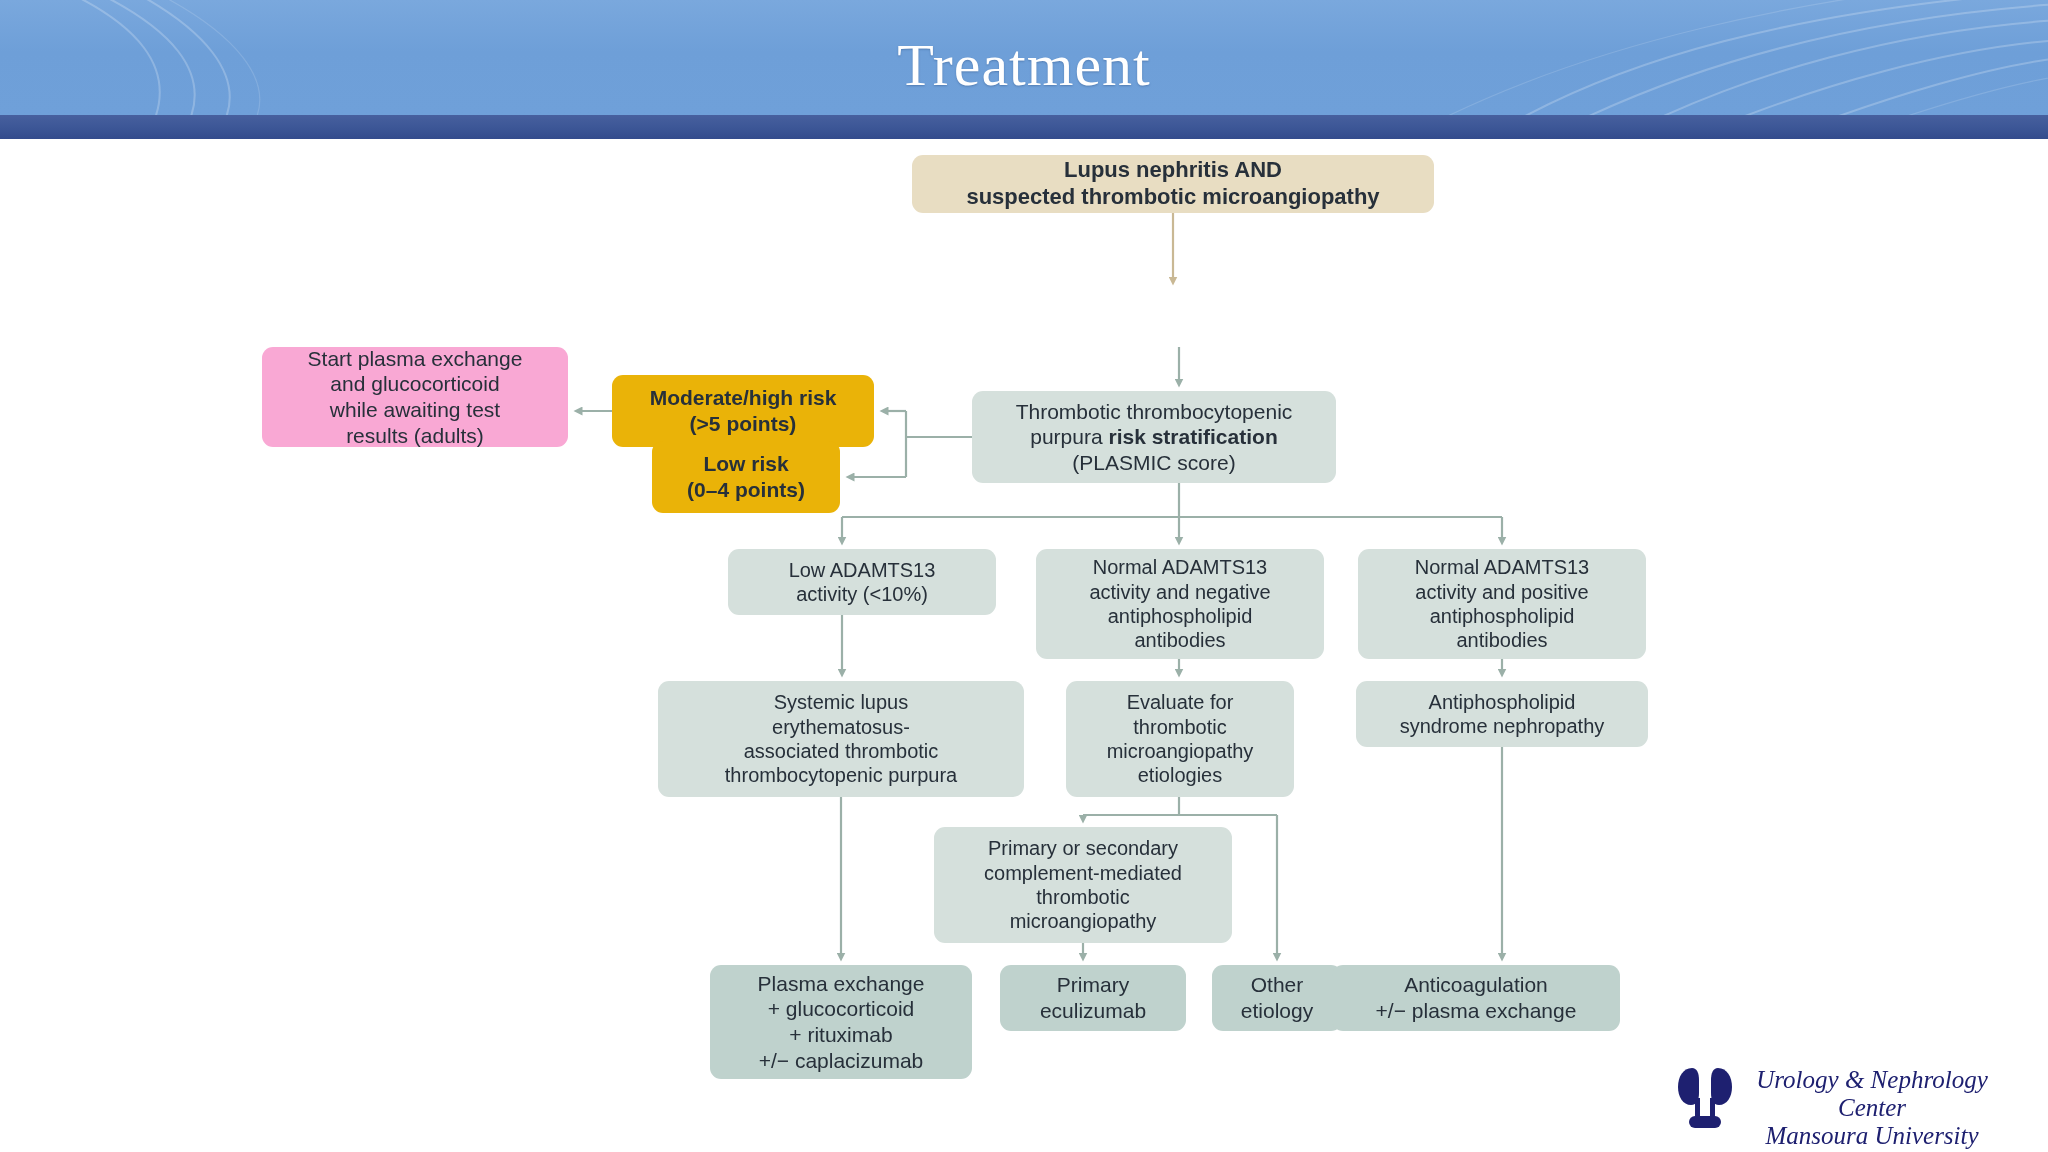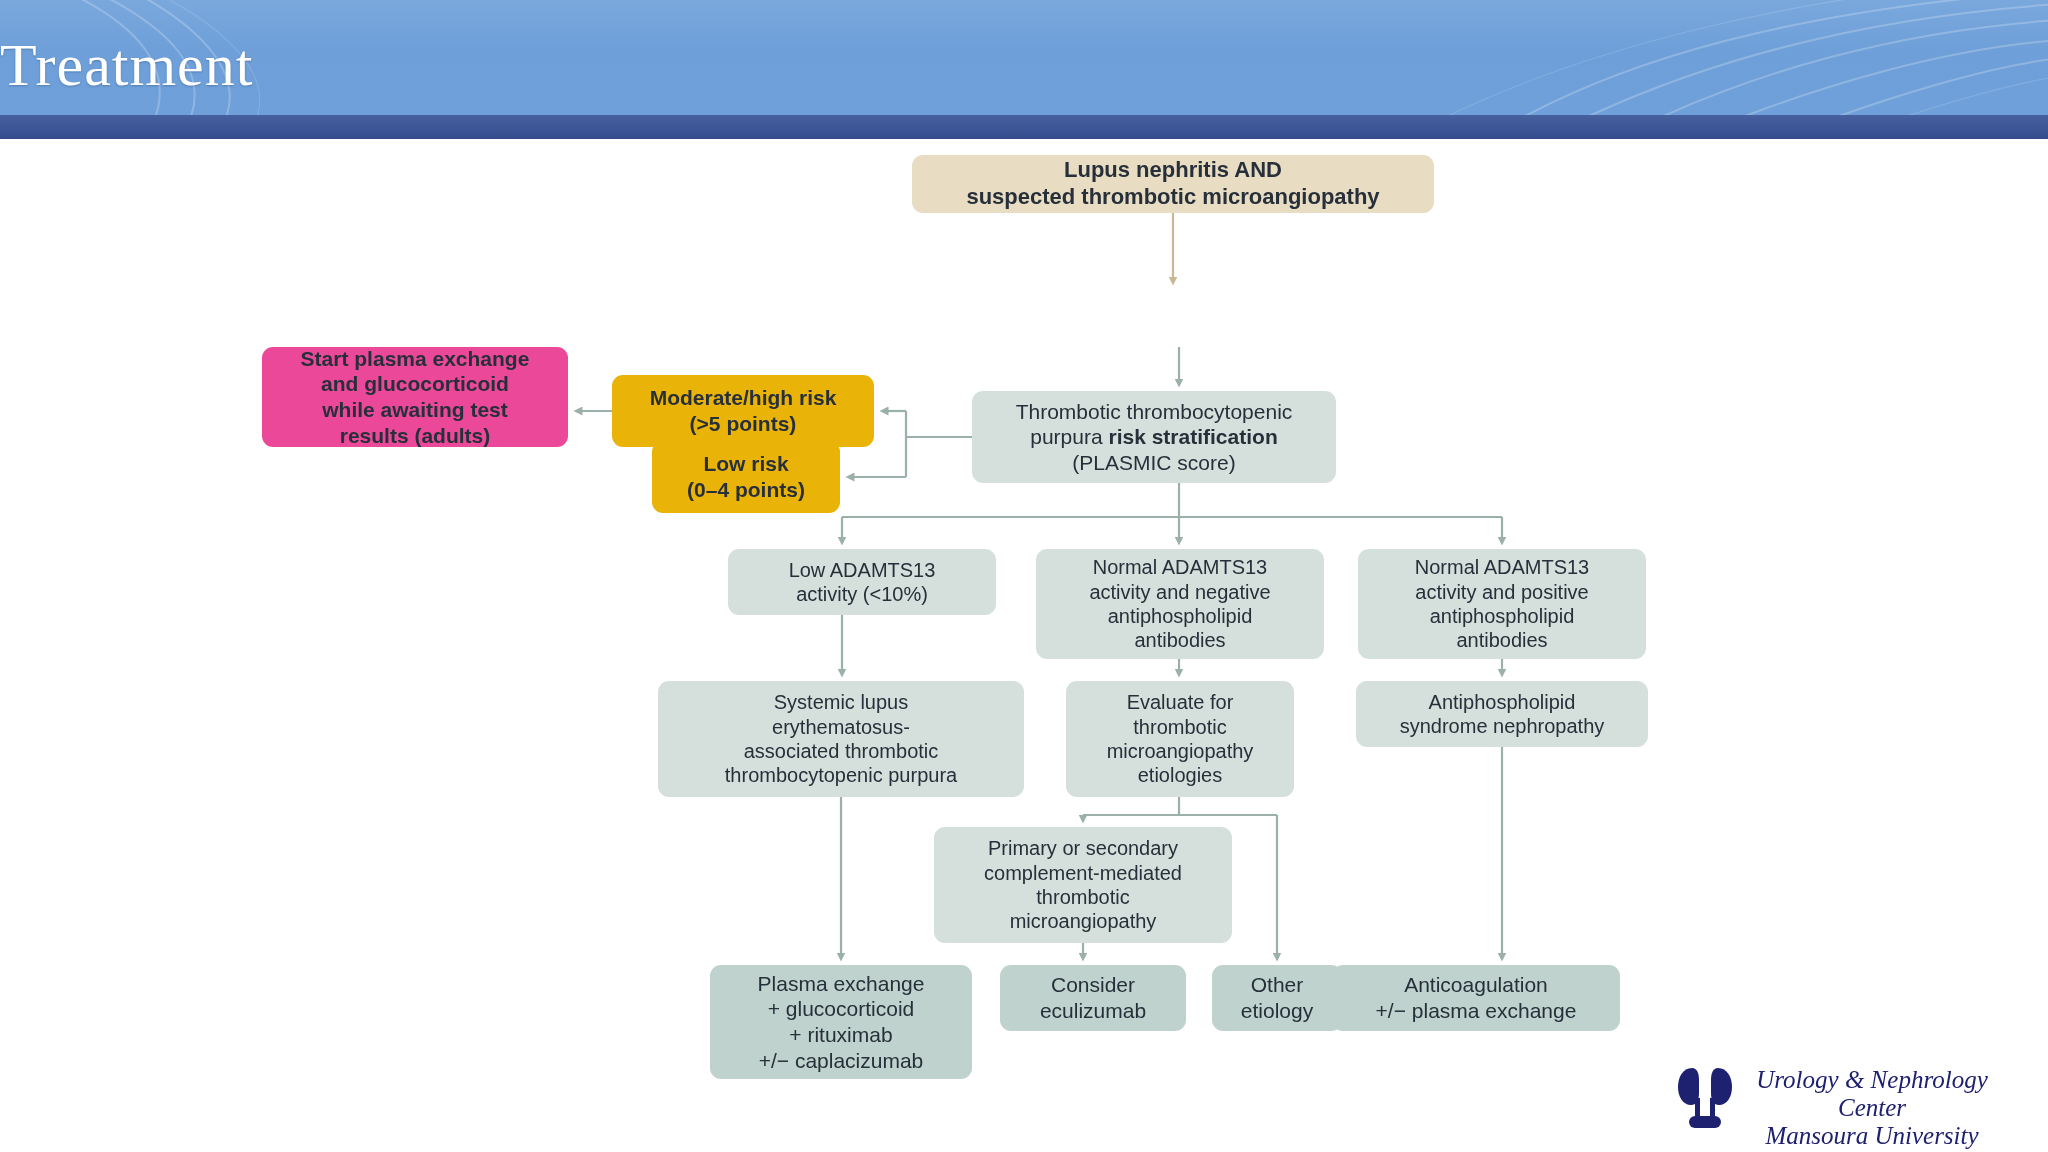--- a/index.html
+++ b/index.html
@@ -16,40 +16,40 @@
     background:linear-gradient(180deg,#7aa8dd 0%,#6e9fd8 45%,#6fa0d9 100%);
     overflow:hidden;
   }
   #header-texture{position:absolute;inset:0;pointer-events:none;}
   #header-accent-bar{
     position:absolute;left:0;top:115px;width:2048px;height:24px;
     background:linear-gradient(180deg,#47609e 0%,#3c5696 55%,#334b8c 100%);
   }
   #slide-title{
     position:absolute;left:0;top:31px;width:2048px;
-    text-align:left;
+    text-align:center;
     font-family:"Liberation Serif", serif;
     font-size:60px;color:#ffffff;letter-spacing:1px;
     text-shadow:0 1px 2px rgba(30,60,110,.35);
   }
   
   #flowchart{position:absolute;left:0;top:139px;width:2048px;height:900px;}
   #connector-layer{position:absolute;left:0;top:0;width:2048px;height:900px;}
   .node{
     position:absolute;box-sizing:border-box;
     display:flex;align-items:center;justify-content:center;
     text-align:center;border-radius:11px;
     color:#27303a;line-height:1.22;
     padding:4px 8px;white-space:pre-line;
   }
   .tan{background:#e8ddc2;font-weight:bold;}
   .sage{background:#d5e0dc;}
   .sage-strong{background:#bfd2cd;font-weight:normal;}
   .green-light{background:#eab308;font-weight:bold;}
-  .green-dark{background:#ec4899;font-weight:bold;}
+  .green-dark{background:#f9a8d4;font-weight:normal;}
   
   #logo{position:absolute;left:1676px;top:1062px;width:330px;height:78px;}
   #logo-text{
     position:absolute;left:60px;top:4px;width:272px;
     font-family:"Liberation Serif", serif;font-style:italic;
     color:#1e2070;text-align:center;line-height:1.12;
   }
   #logo-line1{font-size:25px;display:block;}
   #logo-line2{font-size:25px;display:block;}
 </style>
@@ -157,21 +157,21 @@
     <div class="node sage" style="left: 1356px; top: 542px; width: 292px; height: 66px; font-size: 20px;">Antiphospholipid
 syndrome nephropathy</div>
     <div class="node sage" style="left: 934px; top: 688px; width: 298px; height: 116px; font-size: 20px;">Primary or secondary
 complement-mediated
 thrombotic
 microangiopathy</div>
     <div class="node sage-strong" style="left: 710px; top: 826px; width: 262px; height: 114px; font-size: 21px;">Plasma exchange
 + glucocorticoid
 + rituximab
 +/− caplacizumab</div>
-    <div class="node sage-strong" style="left: 1000px; top: 826px; width: 186px; height: 66px; font-size: 21px;">Consider
+    <div class="node sage-strong" style="left: 1000px; top: 826px; width: 186px; height: 66px; font-size: 21px;">Primary
 eculizumab</div>
     <div class="node sage-strong" style="left: 1212px; top: 826px; width: 130px; height: 66px; font-size: 21px;">Other
 etiology</div>
     <div class="node sage-strong" style="left: 1332px; top: 826px; width: 288px; height: 66px; font-size: 21px;">Anticoagulation
 +/− plasma exchange</div>
   </div>
 
 <div id="logo">
   <svg width="58" height="72" viewBox="0 0 58 72">
     <g fill="#1e2070">

